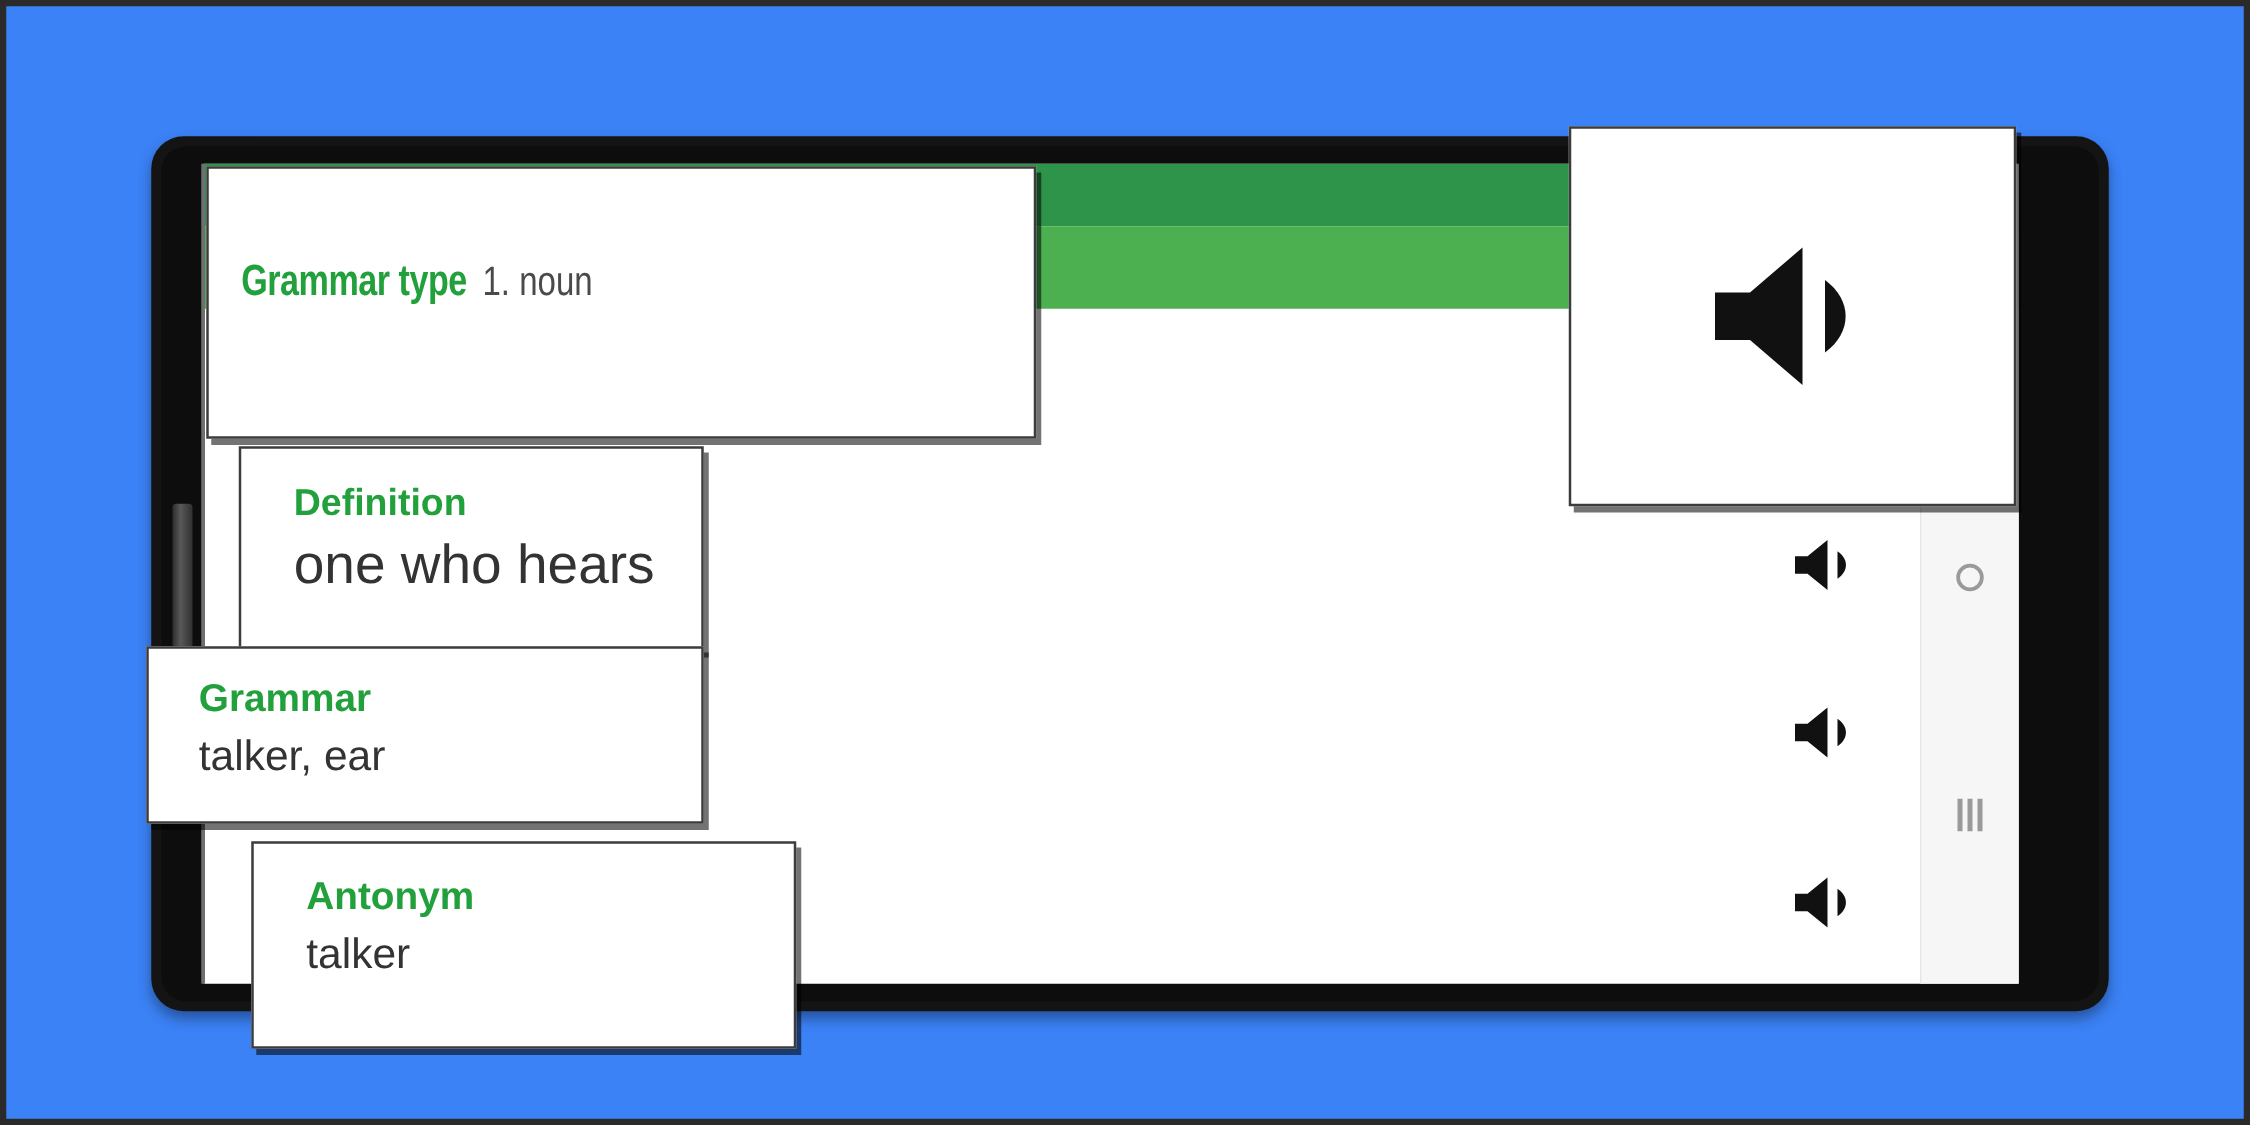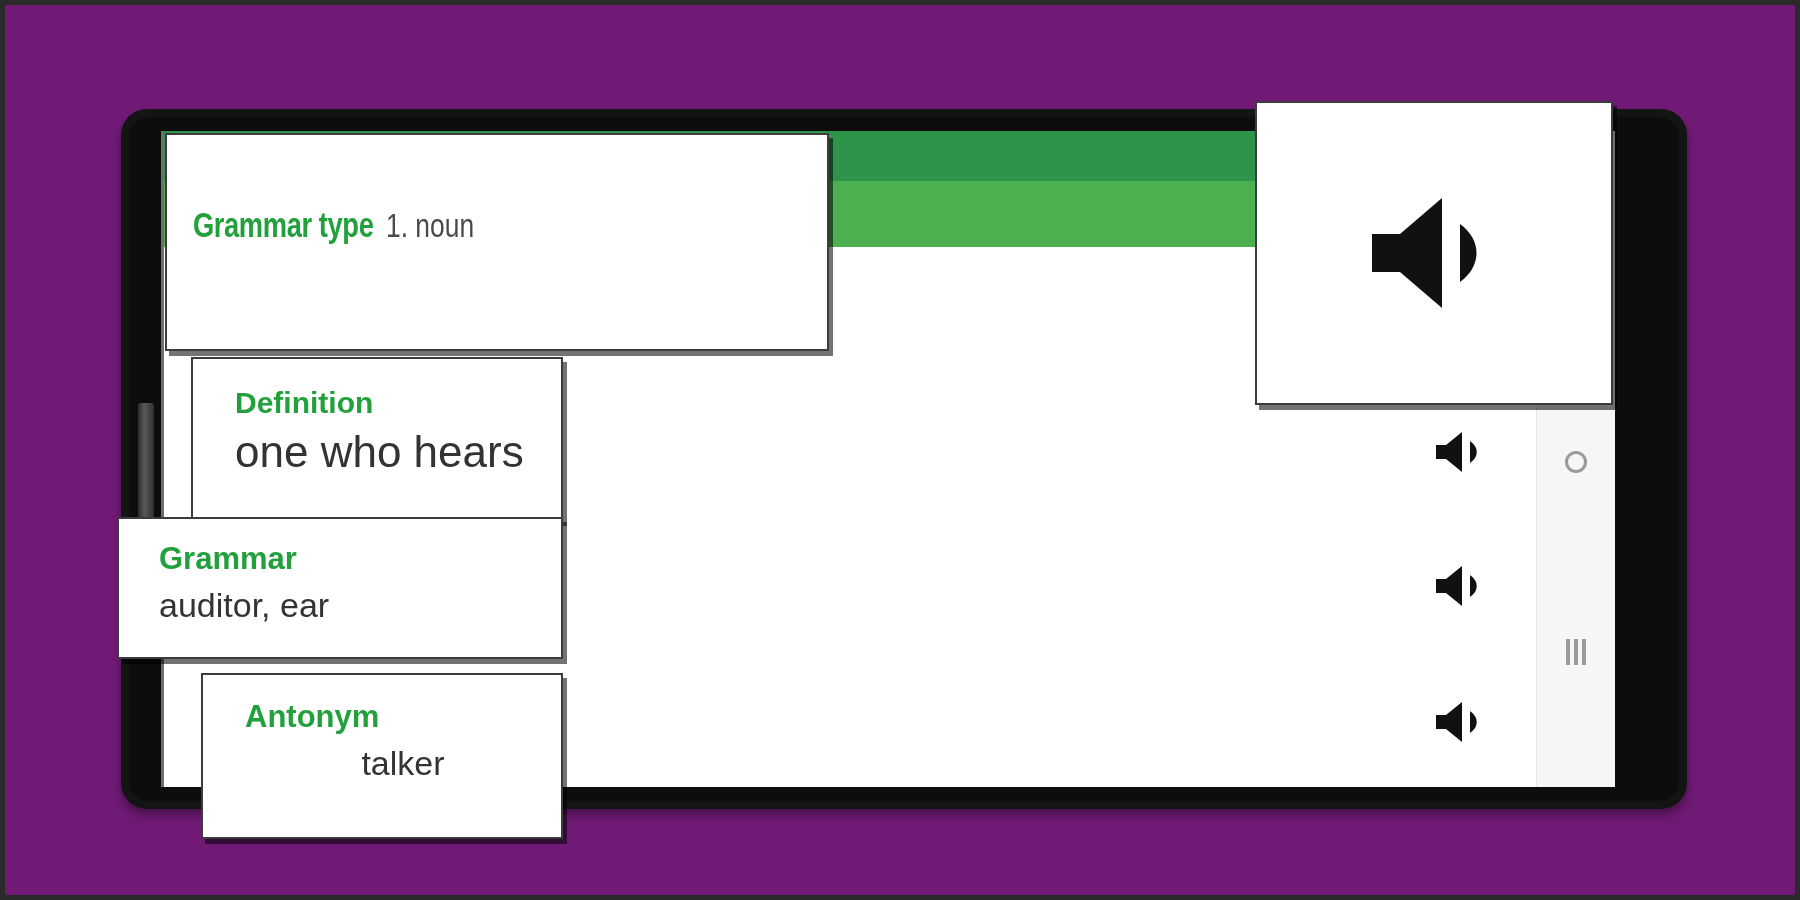--- a/index.html
+++ b/index.html
@@ -9,21 +9,21 @@
   body {
     width: 1800px; height: 900px;
     font-family: "Liberation Sans", sans-serif;
     overflow: hidden;
   }
 
   
   #canvas {
     position: relative;
     width: 1800px; height: 900px;
-    background: #701a75;
+    background: #3b82f6;
     box-sizing: border-box;
     border: 5px solid #2a2a2a;
     overflow: hidden;
     padding-left: 44px;
   }
 
   
   #device {
     position: absolute;
     left: 116px; top: 104px;
@@ -174,24 +174,24 @@
   #card-synonym {
     left: 112px; top: 512px;
     width: 446px; height: 142px;
   }
   #card-synonym .card-label { font-size: 31px; margin: 24px 0 0 40px; }
   #card-synonym .card-value { font-size: 34px; margin: 12px 0 0 40px; }
 
   
   #card-antonym {
     left: 196px; top: 668px;
-    width: 362px; height: 166px;
+    width: 436px; height: 166px;
   }
   #card-antonym .card-label { font-size: 31px; margin: 26px 0 0 42px; }
-  #card-antonym .card-value { font-size: 34px; margin: 12px 0 0 42px; text-align: center; }
+  #card-antonym .card-value { font-size: 34px; margin: 12px 0 0 42px; }
 
   
   #card-speaker {
     left: 1250px; top: 96px;
     width: 358px; height: 304px;
     display: flex;
     align-items: center;
     justify-content: center;
   }
   #card-speaker svg { width: 140px; height: 118px; }
@@ -249,21 +249,21 @@
     </div>
   </div>
 
   <div class="card" id="card-definition">
     <div class="card-label">Definition</div>
     <div class="card-value">one who hears</div>
   </div>
 
   <div class="card" id="card-synonym">
     <div class="card-label">Grammar</div>
-    <div class="card-value">auditor, ear</div>
+    <div class="card-value">talker, ear</div>
   </div>
 
   <div class="card" id="card-antonym">
     <div class="card-label">Antonym</div>
     <div class="card-value">talker</div>
   </div>
 
   <div class="card" id="card-speaker">
     <svg viewBox="0 0 140 118" xmlns="http://www.w3.org/2000/svg">
       <path d="M8 40 h28 L78 4 V114 L36 78 H8 Z" fill="#111111"></path>

